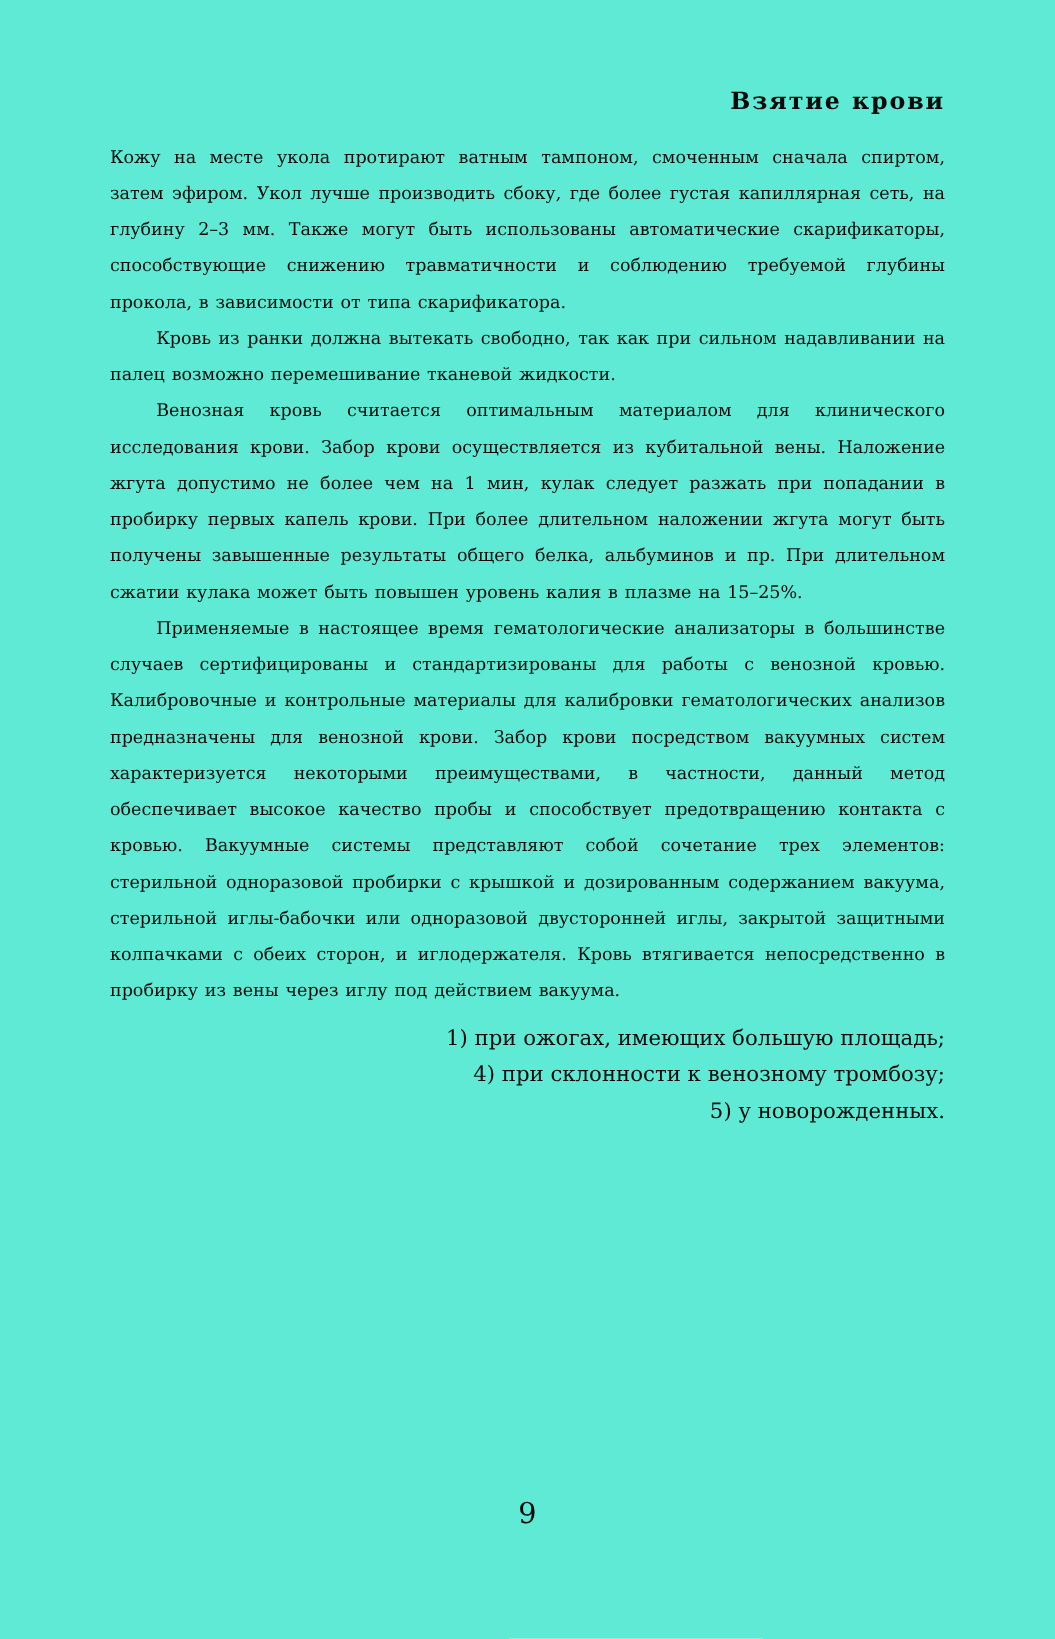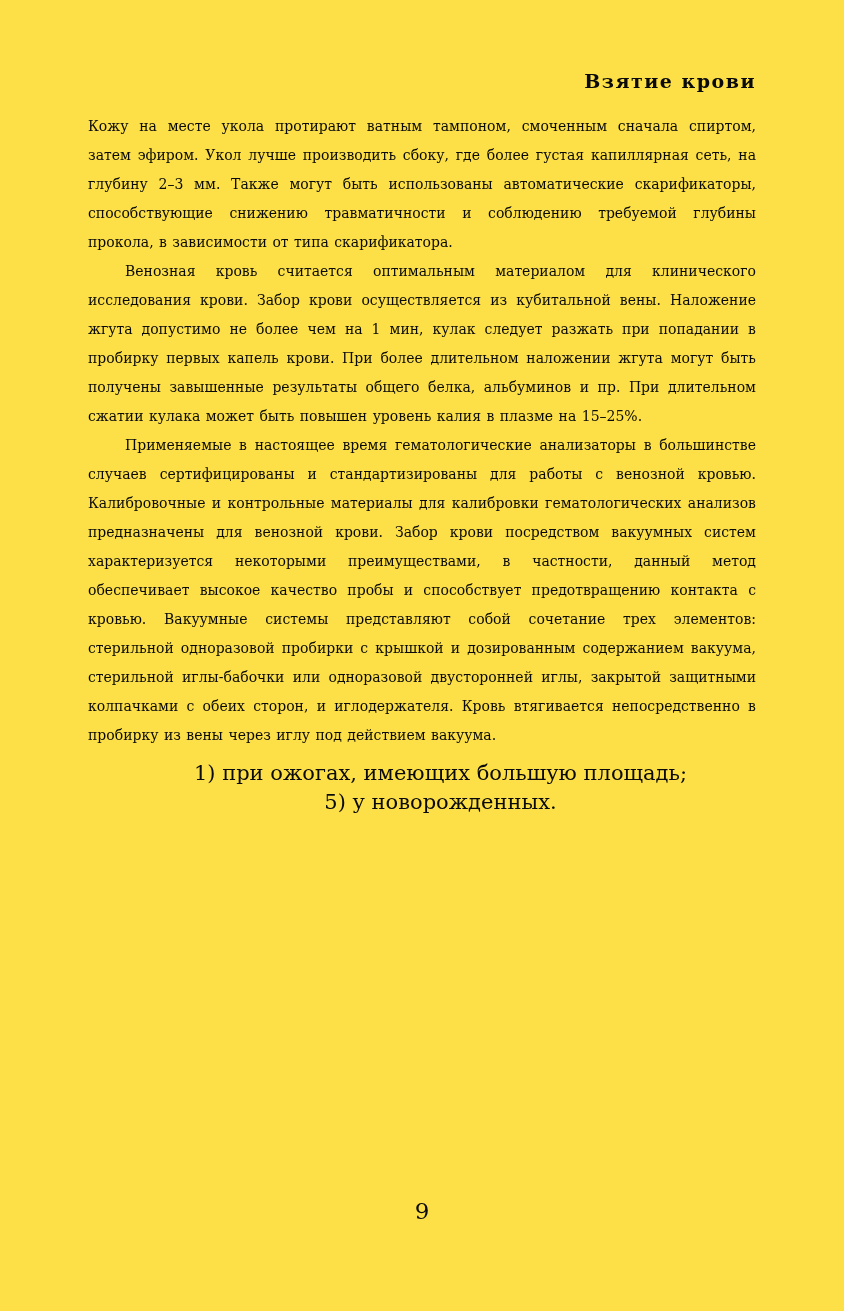--- a/index.html
+++ b/index.html
@@ -4,21 +4,21 @@
 <style>
   html, body {
     margin: 0;
     padding: 0;
     background: #e8e8e8;
   }
   .page {
     position: relative;
     width: 844px;
     height: 1311px;
-    background: #fde047;
+    background: #5eead4;
     color: #0a0a0a;
     font-family: "DejaVu Serif", "Liberation Serif", serif;
     overflow: hidden;
     margin: 0 auto;
   }
   .running-head {
     position: absolute;
     top: 70px;
     left: 88px;
     width: 668px;
@@ -41,24 +41,24 @@
     text-indent: 37px;
     word-spacing: 1px;
   }
   .text-block p.no-indent {
     text-indent: 0;
   }
   .list-block {
     margin-top: 9px;
   }
   .list-item {
-    font-size: 21px;
+    font-size: 17px;
     line-height: 29px;
     padding-left: 37px;
-    text-align: center;
+    text-align: right;
   }
   .page-number {
     position: absolute;
     top: 1198px;
     left: 88px;
     width: 668px;
     text-align: center;
     font-size: 23px;
   }
 </style>
@@ -66,28 +66,30 @@
 <body>
 
 <div class="page">
 
   <div class="running-head">Взятие крови</div>
 
   <div class="text-block">
 
     <p class="no-indent">Кожу на месте укола протирают ватным тампоном, смоченным сначала спиртом, затем эфиром. Укол лучше производить сбоку, где более густая капиллярная сеть, на глубину 2–3 мм. Также могут быть использованы автоматические скарификаторы, способствующие снижению травматичности и соблюдению требуемой глубины прокола, в зависимости от типа скарификатора.</p>
 
+    <p>Кровь из ранки должна вытекать свободно, так как при сильном надавливании на палец возможно перемешивание тканевой жидкости.</p>
 
     <p>Венозная кровь считается оптимальным материалом для клинического исследования крови. Забор крови осуществляется из кубитальной вены. Наложение жгута допустимо не более чем на 1 мин, кулак следует разжать при попадании в пробирку первых капель крови. При более длительном наложении жгута могут быть получены завышенные результаты общего белка, альбуминов и пр. При длительном сжатии кулака может быть повышен уровень калия в плазме на 15–25%.</p>
 
     <p>Применяемые в настоящее время гематологические анализаторы в большинстве случаев сертифицированы и стандартизированы для работы с венозной кровью. Калибровочные и контрольные материалы для калибровки гематологических анализов предназначены для венозной крови. Забор крови посредством вакуумных систем характеризуется некоторыми преимуществами, в частности, данный метод обеспечивает высокое качество пробы и способствует предотвращению контакта с кровью. Вакуумные системы представляют собой сочетание трех элементов: стерильной одноразовой пробирки с крышкой и дозированным содержанием вакуума, стерильной иглы-бабочки или одноразовой двусторонней иглы, закрытой защитными колпачками с обеих сторон, и иглодержателя. Кровь втягивается непосредственно в пробирку из вены через иглу под действием вакуума.</p>
 
 
     <div class="list-block">
       <div class="list-item">1) при ожогах, имеющих большую площадь;</div>
+      <div class="list-item">4) при склонности к венозному тромбозу;</div>
       <div class="list-item">5) у новорожденных.</div>
     </div>
 
   </div>
 
   <div class="page-number">9</div>
 
 </div>
 
 </body></html>

